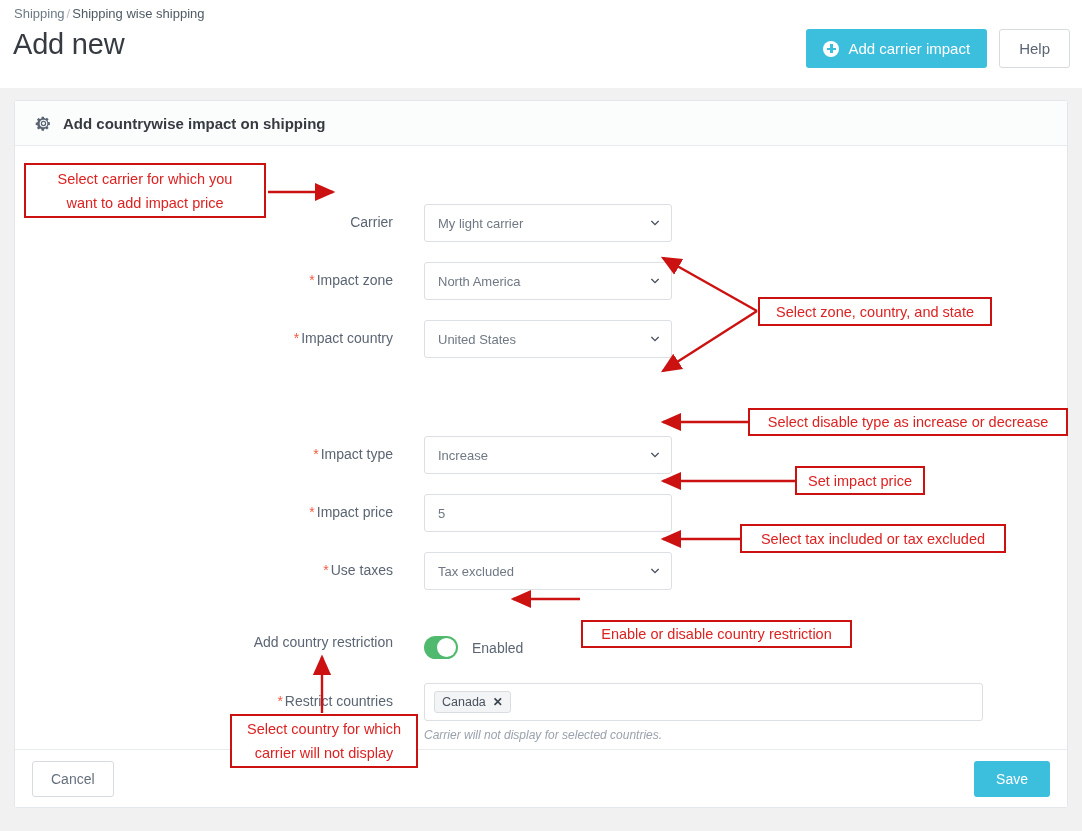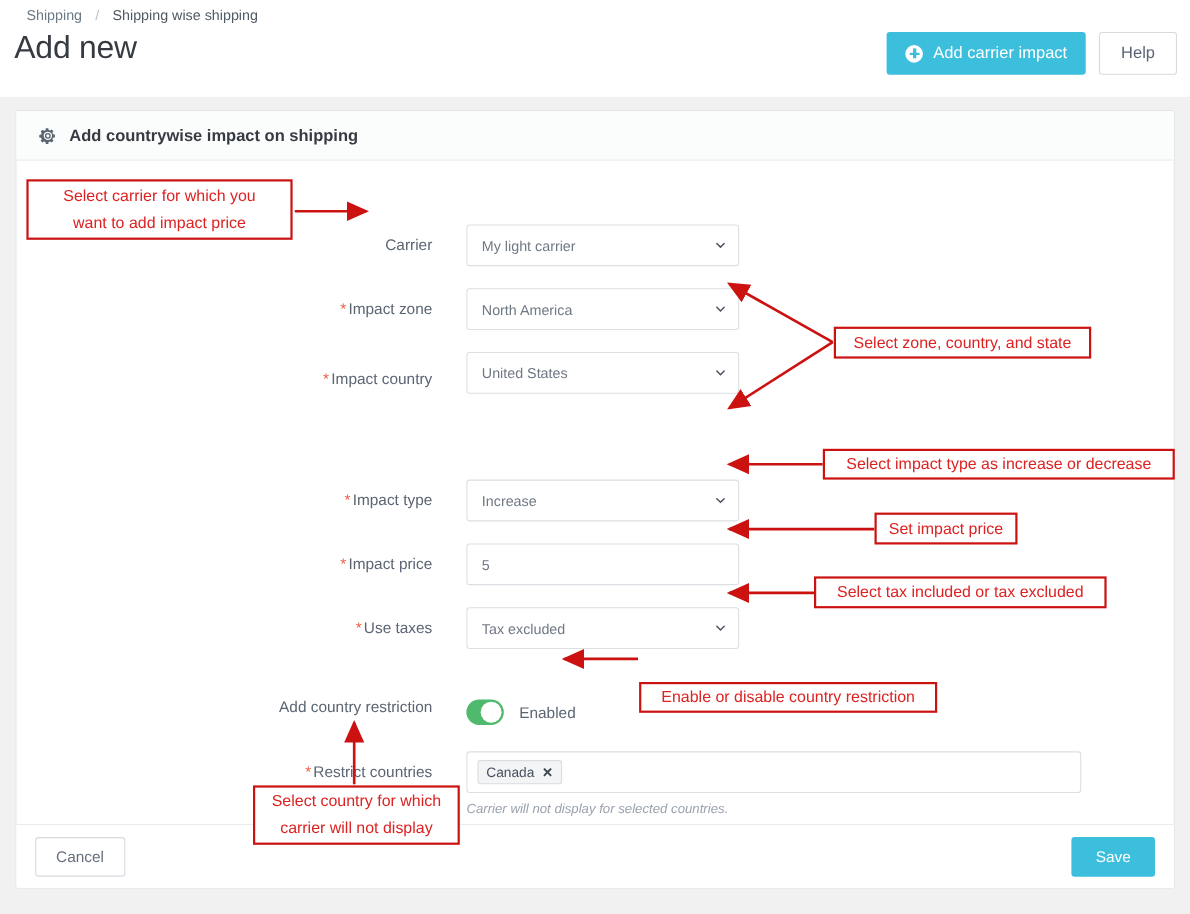--- a/index.html
+++ b/index.html
@@ -13,23 +13,23 @@
     position:relative;
     overflow:hidden;
   }
 
   
   #top-header{
     position:absolute; left:0; top:0; width:1082px; height:88px;
     background:#ffffff;
   }
   #breadcrumb{
-    position:absolute; left:24px; top:6px;
+    position:absolute; left:14px; top:6px;
     font-size:13px; color:#7a8190;
-    display:flex; align-items:center; gap:12px;justify-content:flex-end;
+    display:flex; align-items:center; gap:2px;justify-content:flex-end;
   }
   #breadcrumb .crumb-sep{ color:#bcc0c8; }
   #breadcrumb .crumb-link{ color:#6c7a86; }
   #breadcrumb .crumb-current{ color:#4f5a65; }
   #page-title{
     position:absolute; left:13px; top:28px;
     font-size:29px; font-weight:400; color:#363a41;
     letter-spacing:-0.2px;
   }
   #header-actions{
@@ -231,21 +231,21 @@
           <select class="inp">
             <option>North America</option>
           </select>
           <svg class="chev" viewBox="0 0 12 12">
             <path d="M2 4l4 4 4-4" stroke="#4a5260" stroke-width="1.6" fill="none" stroke-linecap="round"></path>
           </svg>
         </div>
       </div>
     </div>
 
-    <div class="form-row" style="top:174px;align-items:center;">
+    <div class="form-row" style="top:174px;">
       <div class="f-label">
         <span class="req">*</span><span>Impact country</span>
       </div>
       <div class="f-control">
         <div class="sel-wrap">
           <select class="inp">
             <option>United States</option>
           </select>
           <svg class="chev" viewBox="0 0 12 12">
             <path d="M2 4l4 4 4-4" stroke="#4a5260" stroke-width="1.6" fill="none" stroke-linecap="round"></path>
@@ -356,21 +356,21 @@
     <line x1="580" y1="599" x2="513" y2="599" stroke="#cc1111" stroke-width="2.4" marker-end="url(#ah)"></line>
 
     <line x1="322" y1="713" x2="322" y2="657" stroke="#cc1111" stroke-width="2.4" marker-end="url(#ah)"></line>
   </svg>
 
   <div class="anno-box" id="anno-carrier" style="left:24px; top:163px; width:242px; height:55px; font-size:14.5px;">Select carrier for which you
 want to add impact price</div>
 
   <div class="anno-box" id="anno-zone" style="left:758px; top:297px; width:234px; height:29px; font-size:14.5px;">Select zone, country, and state</div>
 
-  <div class="anno-box" id="anno-type" style="left:748px; top:408px; width:320px; height:28px; font-size:14.5px;">Select impact type as increase or decrease</div>
+  <div class="anno-box" id="anno-type" style="left:748px; top:408px; width:320px; height:28px; font-size:14.5px;">Select disable type as increase or decrease</div>
 
   <div class="anno-box" id="anno-price" style="left:795px; top:466px; width:130px; height:29px; font-size:14.5px;">Set impact price</div>
 
   <div class="anno-box" id="anno-tax" style="left:740px; top:524px; width:266px; height:29px; font-size:14.5px;">Select tax included or tax excluded</div>
 
   <div class="anno-box" id="anno-toggle" style="left:581px; top:584px; width:271px; height:28px; font-size:14.5px;margin-top:36px;">Enable or disable country restriction</div>
 
   <div class="anno-box" id="anno-restrict" style="left:230px; top:714px; width:188px; height:54px; font-size:14.5px;">Select country for which
 carrier will not display</div>
 </div>

